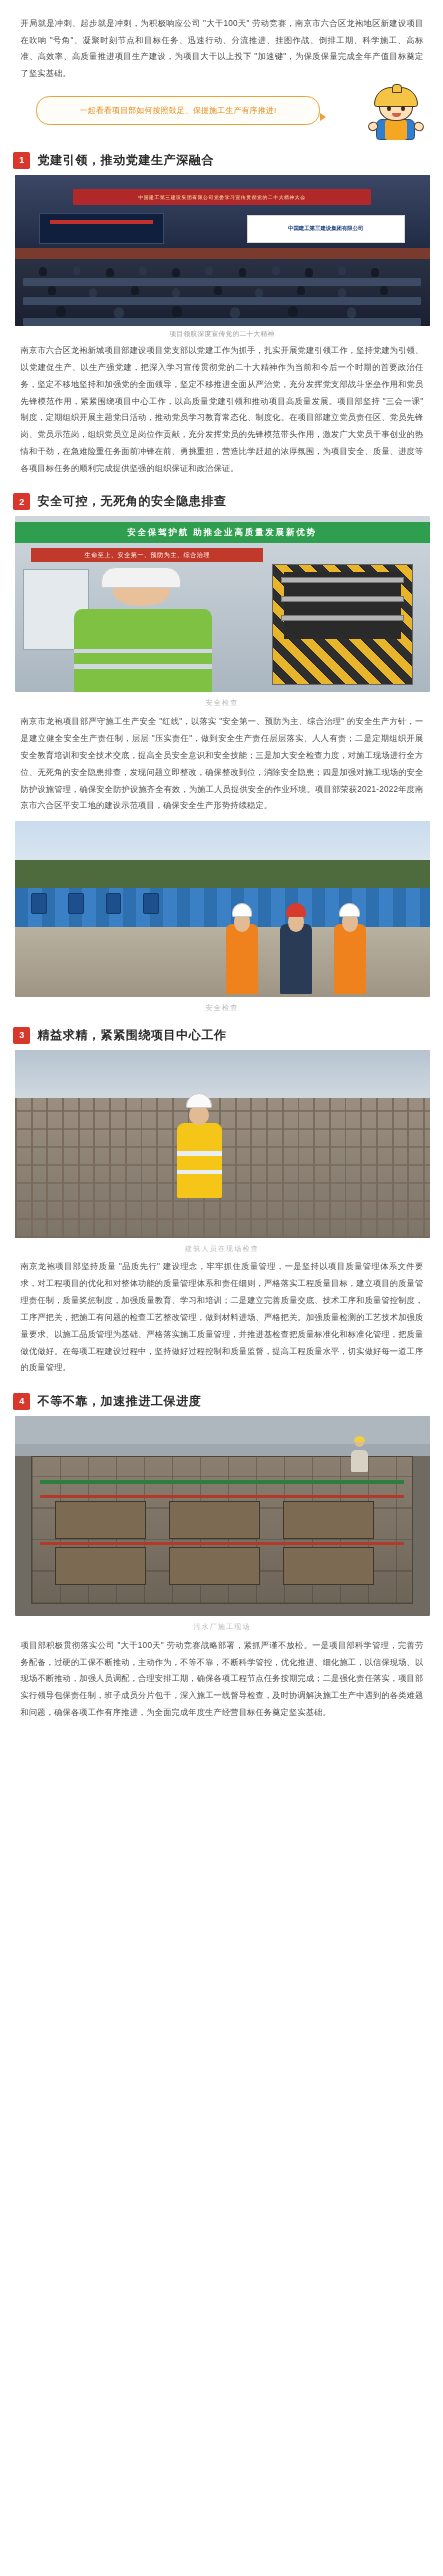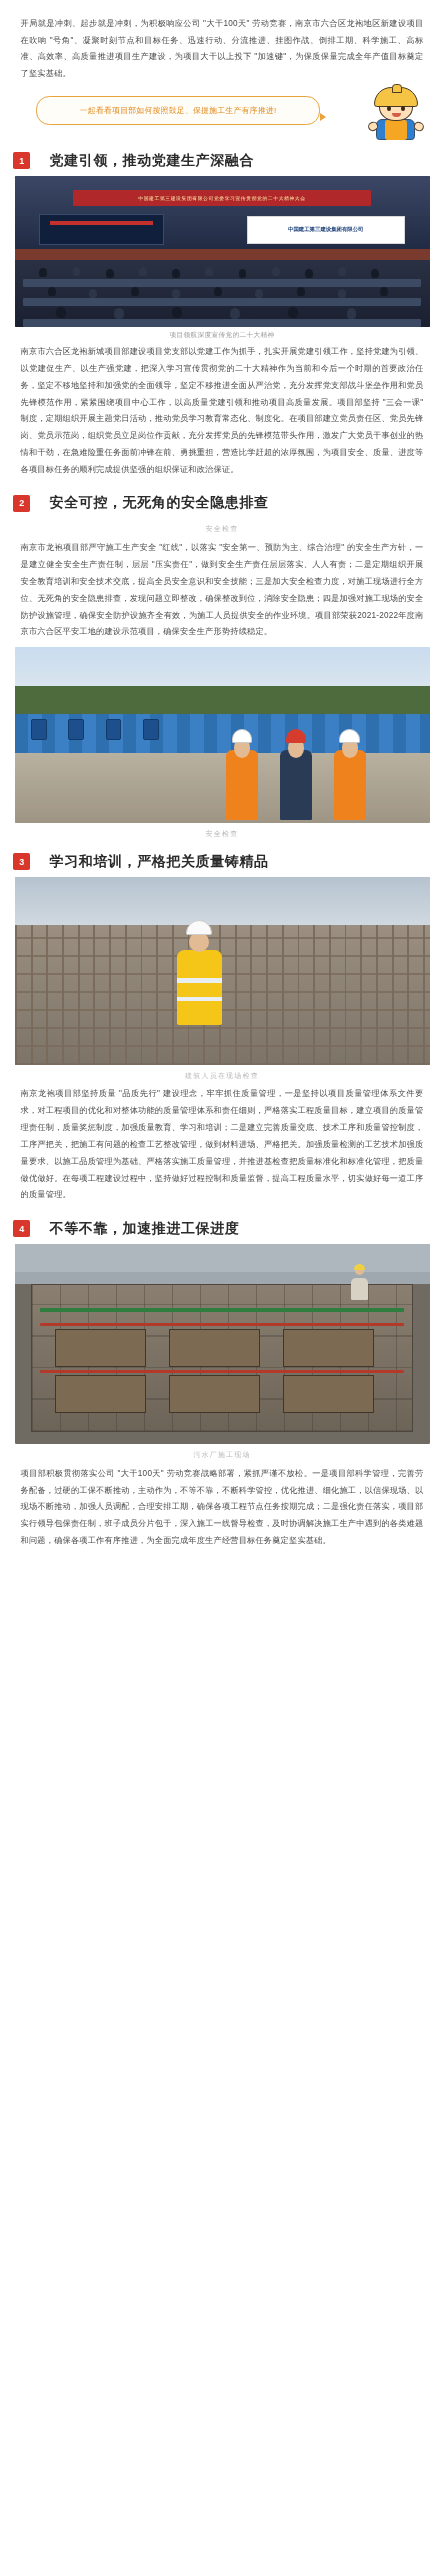--- a/index.html
+++ b/index.html
@@ -152,25 +152,24 @@
     color: #fff;
     font-size: 9px;
     font-weight: bold;
     display: flex;
     align-items: center;
     justify-content: center;
     border-radius: 1.8px;
     margin-right: 7.3px;
   }
   .sec-title {
-    font-size: 14px;
+    font-size: 12px;
     font-weight: bold;
     color: #2b2b2b;
     letter-spacing: 0.6px;
-    margin-left: 12px;
   }
 
   
   .photo-block {
     padding: 0 14.5px;
   }
   .photo {
     width: 100%;
     position: relative;
     overflow: hidden;
@@ -582,20 +581,38 @@
   <div class="body-text">
     <p>南京市六合区龙袍新城项目部建设项目党支部以党建工作为抓手，扎实开展党建引领工作，坚持党建为引领、以党建促生产、以生产强党建，把深入学习宣传贯彻党的二十大精神作为当前和今后一个时期的首要政治任务，坚定不移地坚持和加强党的全面领导，坚定不移推进全面从严治党，充分发挥党支部战斗堡垒作用和党员先锋模范作用，紧紧围绕项目中心工作，以高质量党建引领和推动项目高质量发展。项目部坚持 "三会一课" 制度，定期组织开展主题党日活动，推动党员学习教育常态化、制度化。在项目部建立党员责任区、党员先锋岗、党员示范岗，组织党员立足岗位作贡献，充分发挥党员的先锋模范带头作用，激发广大党员干事创业的热情和干劲，在急难险重任务面前冲锋在前、勇挑重担，营造比学赶超的浓厚氛围，为项目安全、质量、进度等各项目标任务的顺利完成提供坚强的组织保证和政治保证。</p>
   </div>
 
   <div class="sec-head">
     <div class="sec-num">2</div>
     <div class="sec-title">安全可控，无死角的安全隐患排查</div>
   </div>
 
   <div class="photo-block">
+    <div class="photo ph-elec">
+      <div class="greenband">安全保驾护航 助推企业高质量发展新优势</div>
+      <div class="redband">生命至上、安全第一、预防为主、综合治理</div>
+      <div class="poster"></div>
+      <div class="cabinet">
+        <div class="inner"></div>
+        <div class="row" style="top:10%;"></div>
+        <div class="row" style="top:26%;"></div>
+        <div class="row" style="top:42%;"></div>
+      </div>
+      <div class="worker">
+        <div class="vest"></div>
+        <div class="stripe" style="bottom:30%;"></div>
+        <div class="stripe" style="bottom:18%;"></div>
+        <div class="head"></div>
+        <div class="helm"></div>
+      </div>
+    </div>
     <div class="tag-line">安全检查</div>
   </div>
 
   <div class="body-text">
     <p>南京市龙袍项目部严守施工生产安全 "红线"，以落实 "安全第一、预防为主、综合治理" 的安全生产方针，一是建立健全安全生产责任制，层层 "压实责任"，做到安全生产责任层层落实、人人有责；二是定期组织开展安全教育培训和安全技术交底，提高全员安全意识和安全技能；三是加大安全检查力度，对施工现场进行全方位、无死角的安全隐患排查，发现问题立即整改，确保整改到位，消除安全隐患；四是加强对施工现场的安全防护设施管理，确保安全防护设施齐全有效，为施工人员提供安全的作业环境。项目部荣获2021-2022年度南京市六合区平安工地的建设示范项目，确保安全生产形势持续稳定。</p>
   </div>
 
   <div class="photo-block">
     <div class="photo ph-site">
       <div class="sky"></div>
@@ -620,21 +637,21 @@
         <div class="body" style="background:#f0821e;"></div>
         <div class="head"></div>
         <div class="helm" style="background:#ffffff;border:0.6px solid #ccc;"></div>
       </div>
     </div>
     <div class="tag-line">安全检查</div>
   </div>
 
   <div class="sec-head">
     <div class="sec-num">3</div>
-    <div class="sec-title">学习和培训，严格把关质量铸精品</div>
+    <div class="sec-title">精益求精，紧紧围绕项目中心工作</div>
   </div>
 
   <div class="photo-block">
     <div class="photo ph-rebar">
       <div class="sky"></div>
       <div class="cage"></div>
       <div class="insp">
         <div class="vest"></div>
         <div class="stripe" style="top:52%;"></div>
         <div class="stripe" style="top:68%;"></div>

